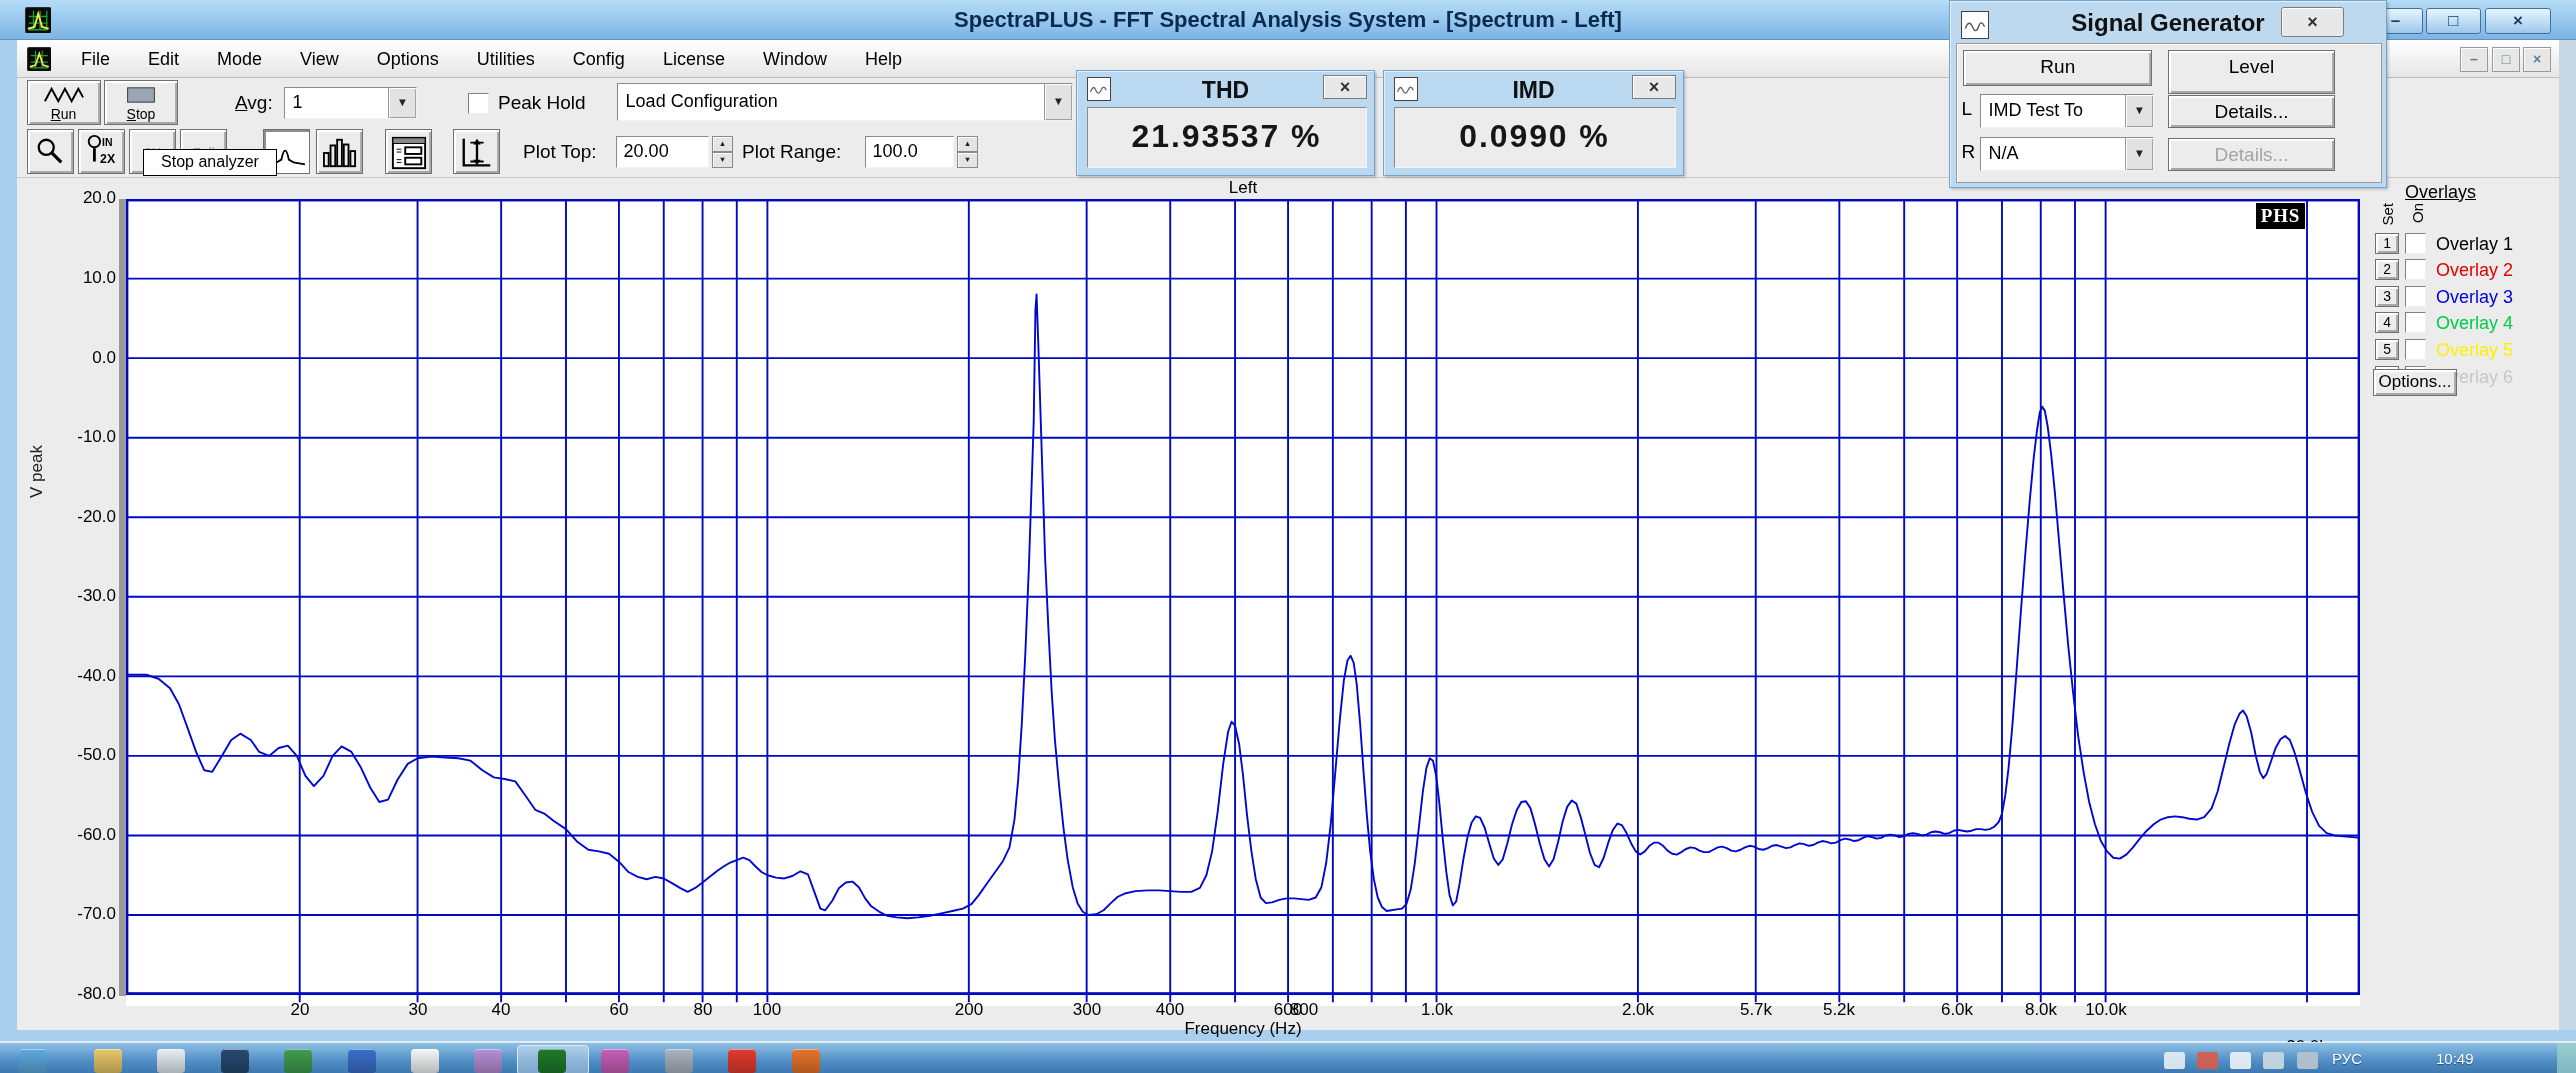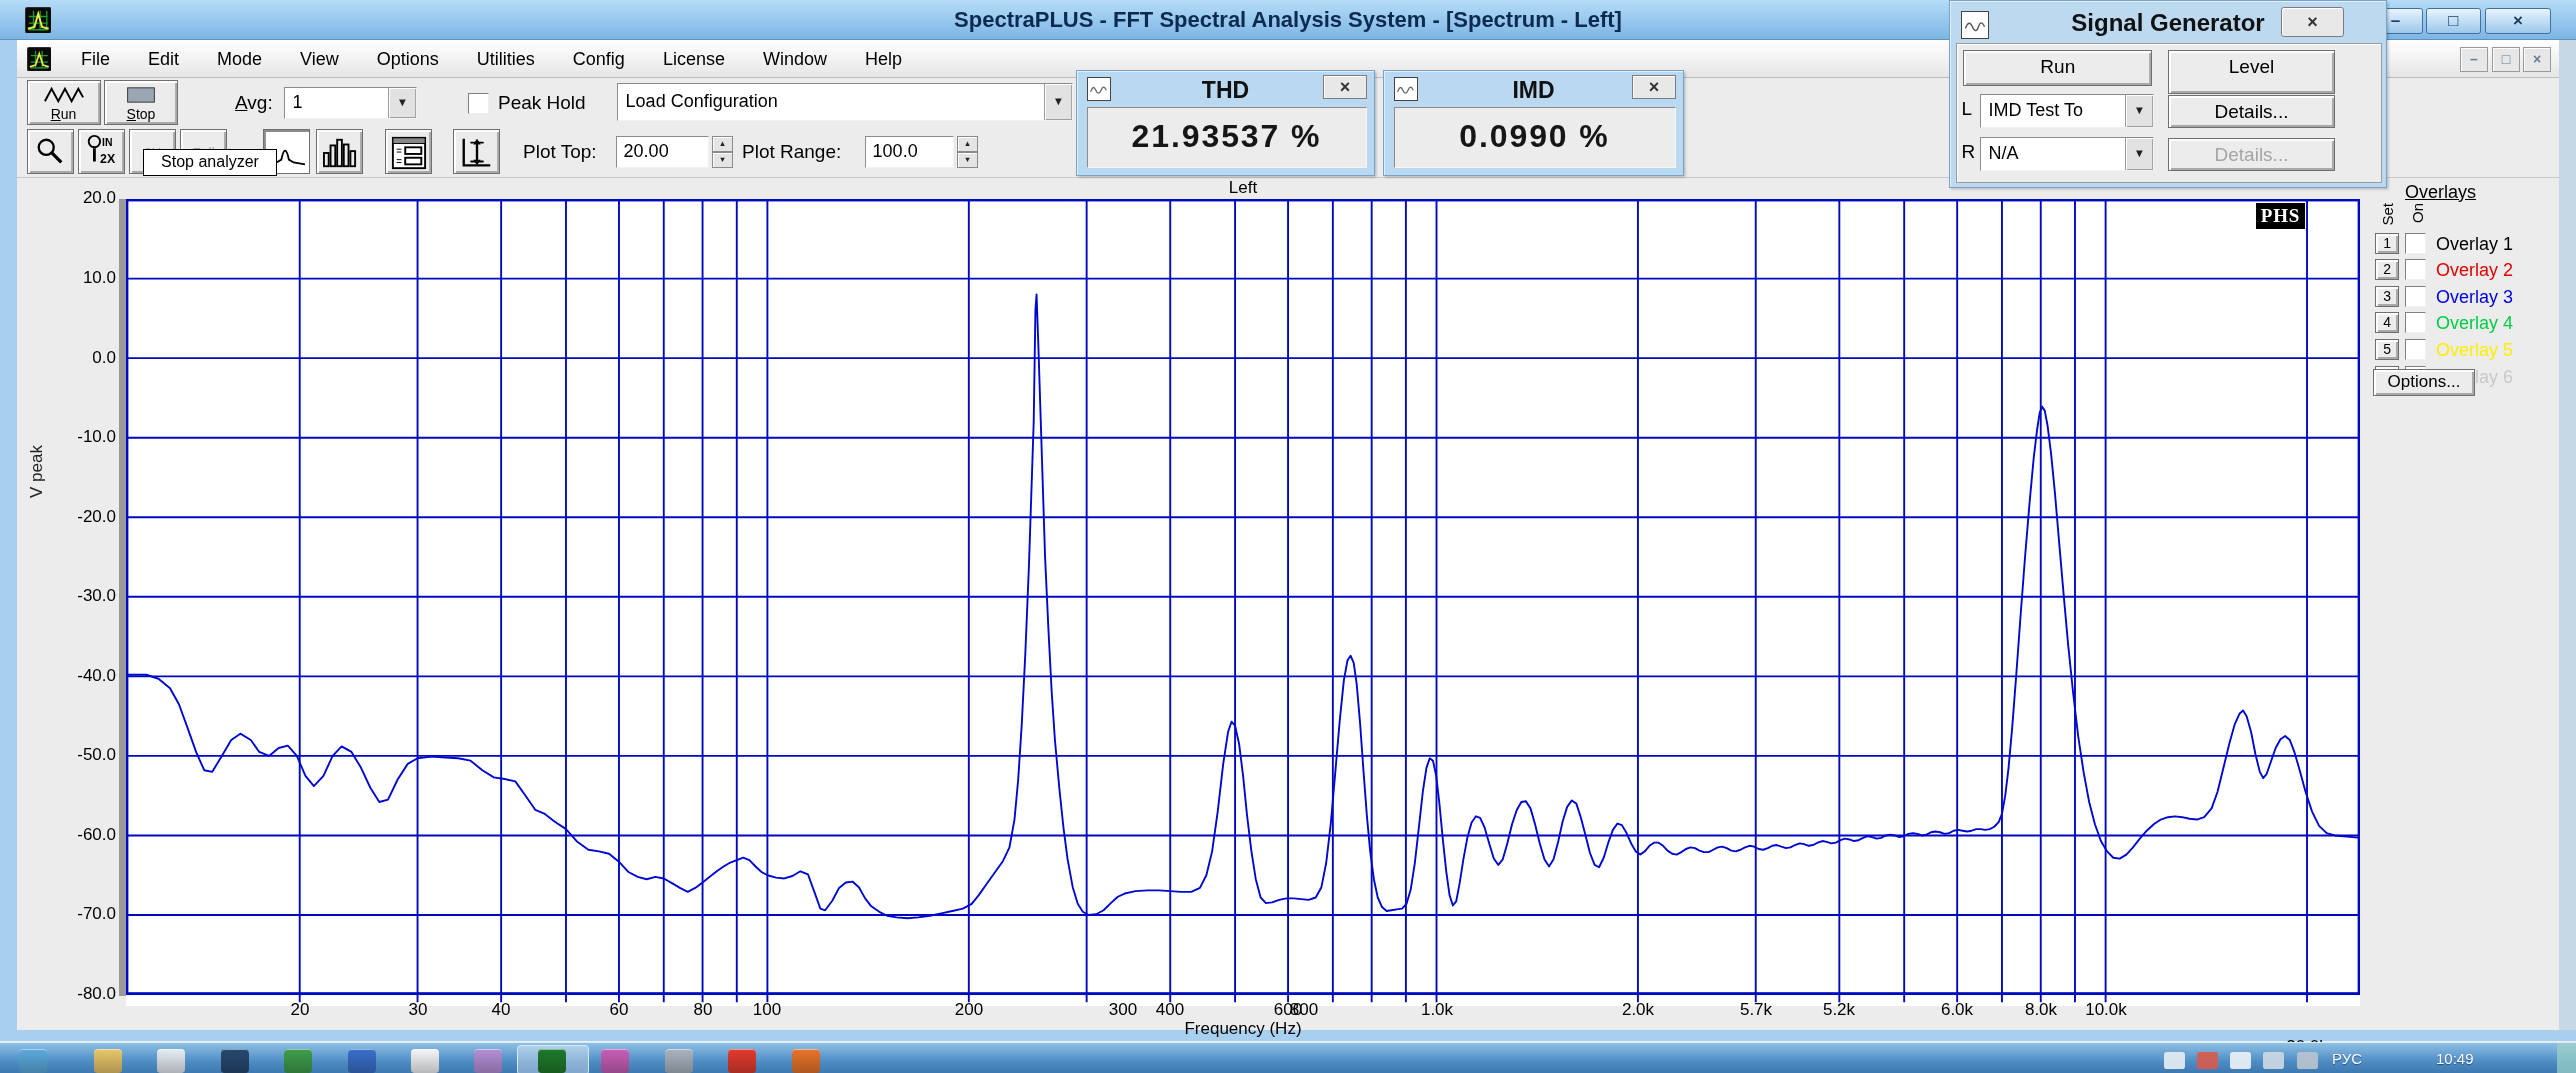--- a/index.html
+++ b/index.html
@@ -73,21 +73,21 @@
   .xtick{position:absolute;top:1000px;transform:translateX(-50%);font-size:17px;white-space:nowrap}
   #xlabel{position:absolute;left:126px;top:1019px;width:2234px;text-align:center;font-size:17px}
   
   #overlays-panel{position:absolute;left:2373px;top:178px;width:186px;height:852px}
   #ov-heading{position:absolute;left:32px;top:3.8px;font-size:18px;text-decoration:underline}
   .ov-col{position:absolute;top:24.6px;writing-mode:vertical-rl;transform:rotate(180deg);font-size:15px}
   .ov-num{position:absolute;left:1.9px;width:24.6px;height:21px;font-size:14px;line-height:19px}
   .ov-cb{position:absolute;left:32px;width:21px;height:21px;background:#fff;border:1.9px solid;
     border-color:#808080 #f0f0f0 #f0f0f0 #808080}
   .ov-label{position:absolute;left:63px;font-size:18px;line-height:22px;white-space:nowrap}
-  #ov-options{position:absolute;left:0px;top:191px;width:102px;height:26.5px;font-size:17px;line-height:24px}
+  #ov-options{position:absolute;left:0px;top:191px;width:84px;height:26.5px;font-size:17px;line-height:24px}
   
   #taskbar{position:absolute;left:0;top:1042px;width:2576px;height:32px;
     background:linear-gradient(#8fc0e4,#4e8cc4 60%,#3c77ad);border-top:0.9px solid #d9ecfa}
   .tb-icon{position:absolute;top:5.7px;width:28px;height:24.6px;border-radius:3.8px;
     box-shadow:inset 0 0.9px 0 rgba(255,255,255,.5)}
   .tb-active{position:absolute;top:1.9px;width:72px;height:30px;background:rgba(255,255,255,.35);
     border:0.9px solid #d6eafa;border-radius:3.8px}
   .tray-icon{position:absolute;top:8.5px;width:21px;height:17px;border-radius:2.8px;opacity:.9}
   #tb-lang{position:absolute;left:2332px;top:6.6px;color:#fff;font-size:15px;text-shadow:0 0.9px 0.9px #26507a}
   #tb-clock{position:absolute;left:2436px;top:6.6px;color:#fff;font-size:15px;text-shadow:0 0.9px 0.9px #26507a}
@@ -319,21 +319,21 @@
   </div>
 <div id="ylabel">V peak</div>
 <div id="xaxis">
     <div class="xtick" style="left: 300px;">20</div>
     <div class="xtick" style="left: 418px;">30</div>
     <div class="xtick" style="left: 501px;">40</div>
     <div class="xtick" style="left: 619px;">60</div>
     <div class="xtick" style="left: 703px;">80</div>
     <div class="xtick" style="left: 767px;">100</div>
     <div class="xtick" style="left: 969px;">200</div>
-    <div class="xtick" style="left: 1087px; margin-left: 36px;">300</div>
+    <div class="xtick" style="left: 1087px;">300</div>
     <div class="xtick" style="left: 1170px;">400</div>
     <div class="xtick" style="left: 1288px;">600</div>
     <div class="xtick" style="left: 1304px; text-align: right;">800</div>
     <div class="xtick" style="left: 1437px;">1.0k</div>
     <div class="xtick" style="left: 1638px;">2.0k</div>
     <div class="xtick" style="left: 1756px;">5.7k</div>
     <div class="xtick" style="left: 1839px;">5.2k</div>
     <div class="xtick" style="left: 1957px;">6.0k</div>
     <div class="xtick" style="left: 2041px;">8.0k</div>
     <div class="xtick" style="left: 2106px;">10.0k</div>

